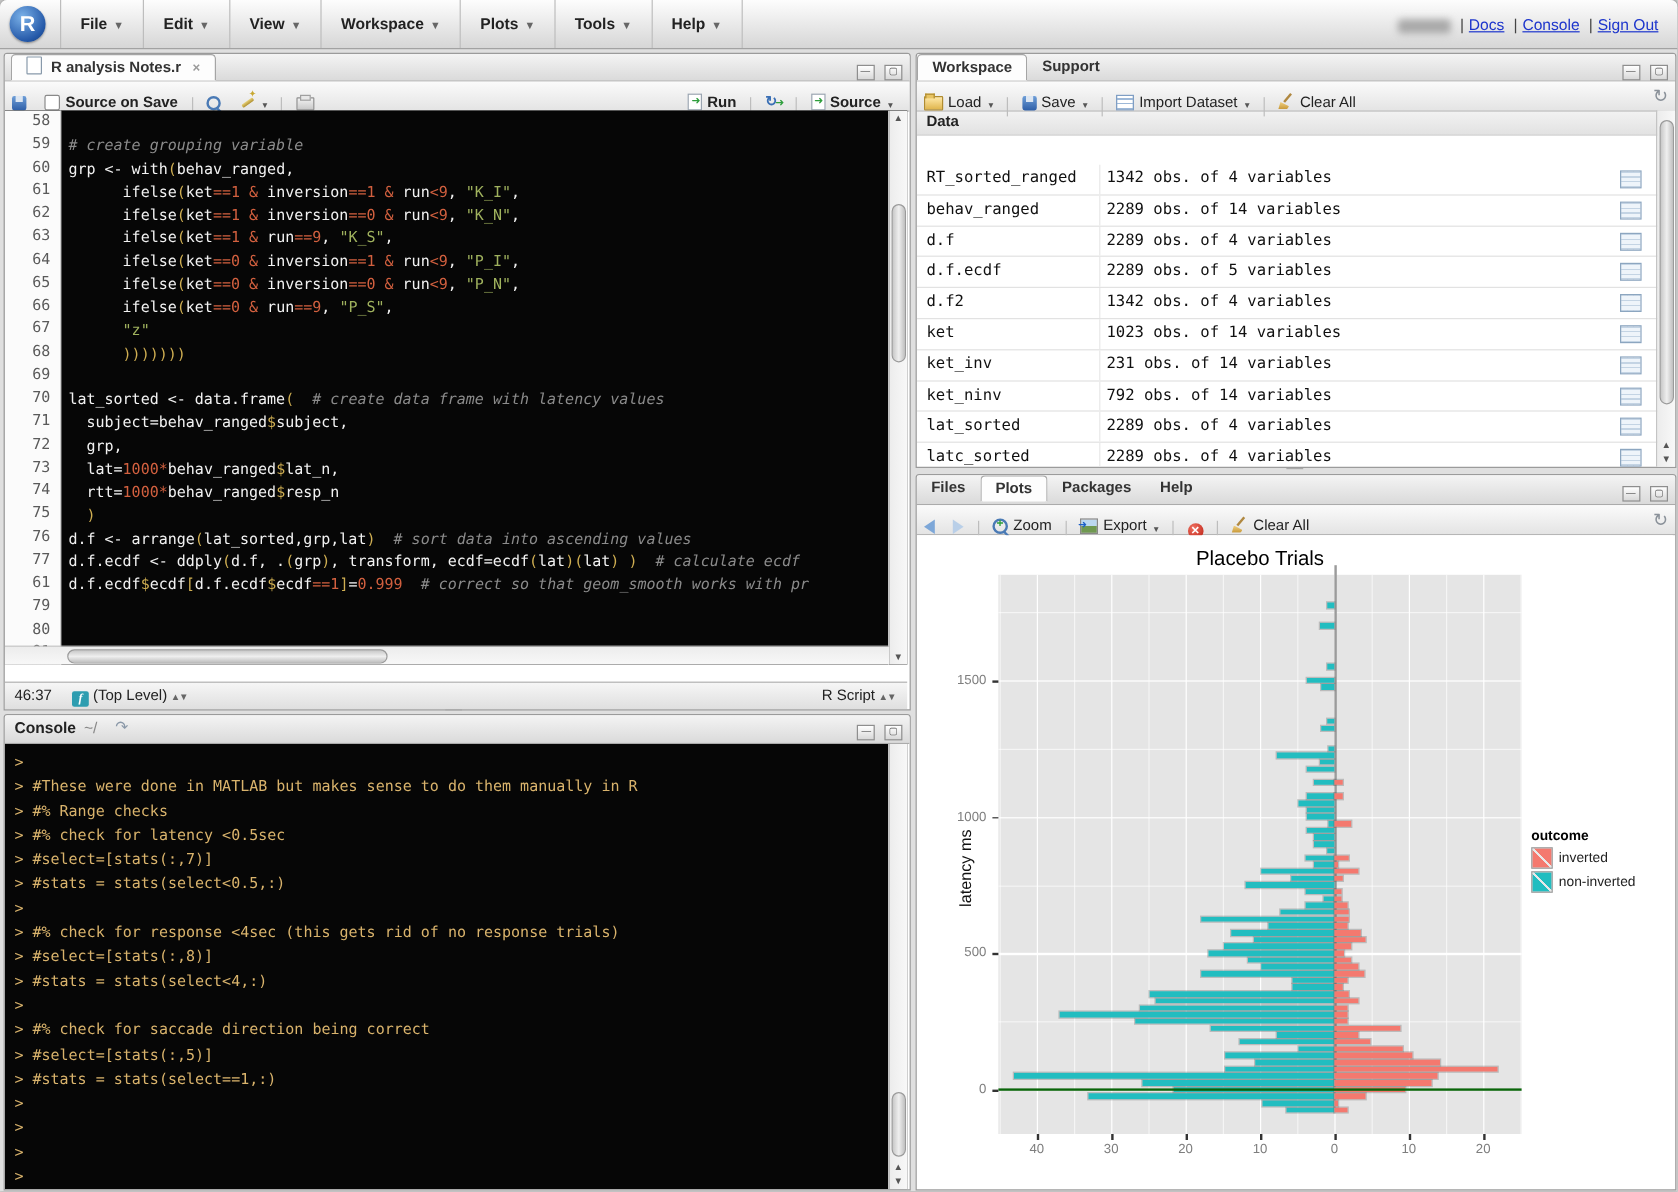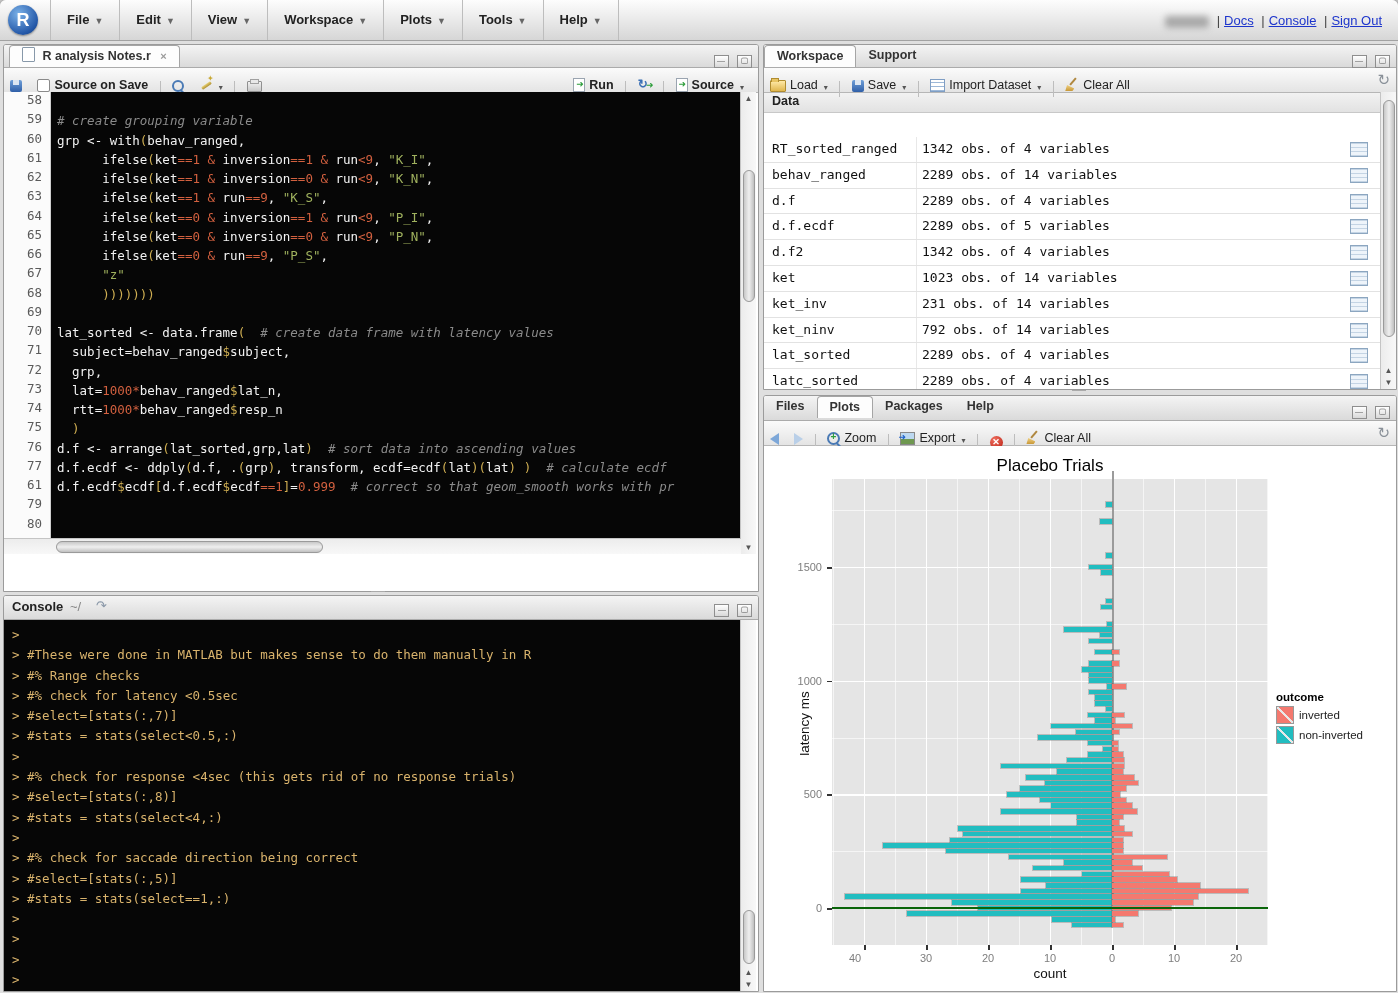--- a/index.html
+++ b/index.html
@@ -239,20 +239,30 @@
       <div id="code-lines"><div class="code-line"></div><div class="code-line"><span class="tk-c"># create grouping variable</span></div><div class="code-line"><span class="tk-p">grp &lt;- with</span><span class="tk-y">(</span><span class="tk-p">behav_ranged,</span></div><div class="code-line"><span class="tk-p">      ifelse</span><span class="tk-y">(</span><span class="tk-p">ket</span><span class="tk-r">==1</span><span class="tk-p"> </span><span class="tk-r">&amp;</span><span class="tk-p"> inversion</span><span class="tk-r">==1</span><span class="tk-p"> </span><span class="tk-r">&amp;</span><span class="tk-p"> run</span><span class="tk-r">&lt;9</span><span class="tk-p">, </span><span class="tk-s">"K_I"</span><span class="tk-p">,</span></div><div class="code-line"><span class="tk-p">      ifelse</span><span class="tk-y">(</span><span class="tk-p">ket</span><span class="tk-r">==1</span><span class="tk-p"> </span><span class="tk-r">&amp;</span><span class="tk-p"> inversion</span><span class="tk-r">==0</span><span class="tk-p"> </span><span class="tk-r">&amp;</span><span class="tk-p"> run</span><span class="tk-r">&lt;9</span><span class="tk-p">, </span><span class="tk-s">"K_N"</span><span class="tk-p">,</span></div><div class="code-line"><span class="tk-p">      ifelse</span><span class="tk-y">(</span><span class="tk-p">ket</span><span class="tk-r">==1</span><span class="tk-p"> </span><span class="tk-r">&amp;</span><span class="tk-p"> run</span><span class="tk-r">==9</span><span class="tk-p">, </span><span class="tk-s">"K_S"</span><span class="tk-p">,</span></div><div class="code-line"><span class="tk-p">      ifelse</span><span class="tk-y">(</span><span class="tk-p">ket</span><span class="tk-r">==0</span><span class="tk-p"> </span><span class="tk-r">&amp;</span><span class="tk-p"> inversion</span><span class="tk-r">==1</span><span class="tk-p"> </span><span class="tk-r">&amp;</span><span class="tk-p"> run</span><span class="tk-r">&lt;9</span><span class="tk-p">, </span><span class="tk-s">"P_I"</span><span class="tk-p">,</span></div><div class="code-line"><span class="tk-p">      ifelse</span><span class="tk-y">(</span><span class="tk-p">ket</span><span class="tk-r">==0</span><span class="tk-p"> </span><span class="tk-r">&amp;</span><span class="tk-p"> inversion</span><span class="tk-r">==0</span><span class="tk-p"> </span><span class="tk-r">&amp;</span><span class="tk-p"> run</span><span class="tk-r">&lt;9</span><span class="tk-p">, </span><span class="tk-s">"P_N"</span><span class="tk-p">,</span></div><div class="code-line"><span class="tk-p">      ifelse</span><span class="tk-y">(</span><span class="tk-p">ket</span><span class="tk-r">==0</span><span class="tk-p"> </span><span class="tk-r">&amp;</span><span class="tk-p"> run</span><span class="tk-r">==9</span><span class="tk-p">, </span><span class="tk-s">"P_S"</span><span class="tk-p">,</span></div><div class="code-line"><span class="tk-p">      </span><span class="tk-s">"z"</span></div><div class="code-line"><span class="tk-p">      </span><span class="tk-y">)))))))</span></div><div class="code-line"></div><div class="code-line"><span class="tk-p">lat_sorted &lt;- data.frame</span><span class="tk-y">(</span><span class="tk-p">  </span><span class="tk-c"># create data frame with latency values</span></div><div class="code-line"><span class="tk-p">  subject=behav_ranged</span><span class="tk-y">$</span><span class="tk-p">subject,</span></div><div class="code-line"><span class="tk-p">  grp,</span></div><div class="code-line"><span class="tk-p">  lat=</span><span class="tk-r">1000*</span><span class="tk-p">behav_ranged</span><span class="tk-y">$</span><span class="tk-p">lat_n,</span></div><div class="code-line"><span class="tk-p">  rtt=</span><span class="tk-r">1000*</span><span class="tk-p">behav_ranged</span><span class="tk-y">$</span><span class="tk-p">resp_n</span></div><div class="code-line"><span class="tk-p">  </span><span class="tk-y">)</span></div><div class="code-line"><span class="tk-p">d.f &lt;- arrange</span><span class="tk-y">(</span><span class="tk-p">lat_sorted,grp,lat</span><span class="tk-y">)</span><span class="tk-p">  </span><span class="tk-c"># sort data into ascending values</span></div><div class="code-line"><span class="tk-p">d.f.ecdf &lt;- ddply</span><span class="tk-y">(</span><span class="tk-p">d.f, .</span><span class="tk-y">(</span><span class="tk-p">grp</span><span class="tk-y">)</span><span class="tk-p">, transform, ecdf=ecdf</span><span class="tk-y">(</span><span class="tk-p">lat</span><span class="tk-y">)(</span><span class="tk-p">lat</span><span class="tk-y">)</span><span class="tk-p"> </span><span class="tk-y">)</span><span class="tk-p">  </span><span class="tk-c"># calculate ecdf</span></div><div class="code-line"><span class="tk-p">d.f.ecdf</span><span class="tk-y">$</span><span class="tk-p">ecdf</span><span class="tk-y">[</span><span class="tk-p">d.f.ecdf</span><span class="tk-y">$</span><span class="tk-p">ecdf</span><span class="tk-r">==1</span><span class="tk-y">]</span><span class="tk-p">=</span><span class="tk-r">0.999</span><span class="tk-p">  </span><span class="tk-c"># correct so that geom_smooth works with pr</span></div><div class="code-line"></div><div class="code-line"></div><div class="code-line"></div></div>
       <div class="vscroll" style="right:0;top:0;height:462px;">
         <span class="sarrow" style="top:2px;">▲</span>
         <div class="vthumb" style="top:78px;height:130px;"></div>
         <span class="sarrow" style="bottom:2px;">▼</span>
       </div>
       <div class="hscroll" style="bottom:0;width:737px;">
         <div class="hthumb" style="left:52px;width:265px;"></div>
       </div>
     </div>
+    <div id="editor-status">
+      <span style="position:absolute;left:8px;top:3px;">46:37</span>
+      <span style="position:absolute;left:56px;top:3px;">
+        <span class="ic ic-fn" style="vertical-align:-2px;">f</span>
+        <span>(Top Level)</span><span class="updown">▲▼</span>
+      </span>
+      <span style="position:absolute;right:10px;top:3px;">
+        <span>R Script</span><span class="updown">▲▼</span>
+      </span>
+    </div>
   </div>
   <div class="grip" style="left:371px;top:591px;"></div>
 
   <div id="console-panel" class="abs panel">
     <div class="console-hdr">
       <span style="position:absolute;left:8px;top:3px;font-weight:bold;color:#222;">Console</span>
       <span style="position:absolute;left:66px;top:3px;color:#888;">~/</span>
       <span class="ic-arrow-curve" style="position:absolute;left:92px;top:2px;">↷</span>
       <span class="winbtns">
         <span class="winbtn">—</span>
@@ -429,21 +439,20 @@
           <div class="gl" style="top: 0px; height: 466px; left: 187px; width: 0.7px; opacity: 0.6;"></div>
           <div class="gl" style="top: 0px; height: 466px; left: 218px; width: 1.4px; opacity: 1;"></div>
           <div class="gl" style="top: 0px; height: 466px; left: 249px; width: 0.7px; opacity: 0.6;"></div>
           <div class="gl" style="top: 0px; height: 466px; left: 280px; width: 1.4px; opacity: 1;"></div>
           <div class="gl" style="top: 0px; height: 466px; left: 311px; width: 0.7px; opacity: 0.6;"></div>
           <div class="gl" style="top: 0px; height: 466px; left: 342px; width: 1.4px; opacity: 1;"></div>
           <div class="gl" style="top: 0px; height: 466px; left: 373px; width: 0.7px; opacity: 0.6;"></div>
           <div class="gl" style="top: 0px; height: 466px; left: 404px; width: 1.4px; opacity: 1;"></div>
           <div class="gl" style="top: 0px; height: 466px; left: 435px; width: 0.7px; opacity: 0.6;"></div>
         </div>
-      <div id="xlab">count</div>
       <div id="ylab">latency ms</div>
       <div id="legend">
         <div class="lt">outcome</div>
       <div class="leg-row">
             <span class="swatch" style="background: linear-gradient(45deg, rgb(244, 121, 111) 45%, rgb(232, 232, 232) 45%, rgb(232, 232, 232) 55%, rgb(244, 121, 111) 55%);"></span>
             <span>inverted</span>
           </div>
           <div class="leg-row">
             <span class="swatch" style="background: linear-gradient(45deg, rgb(34, 189, 192) 45%, rgb(232, 232, 232) 45%, rgb(232, 232, 232) 55%, rgb(34, 189, 192) 55%);"></span>
             <span>non-inverted</span>
@@ -552,21 +561,21 @@
         <div style="position: absolute; left: 68px; top: 461px; width: 436px; height: 2.2px; background: rgb(10, 101, 10);"></div>
         <div class="tick" style="left: 63px; top: 462px; width: 5px; height: 1.5px;"></div>
         <div class="tlab" style="left: 28px; top: 456px; width: 30px; text-align: right;">0</div>
         <div class="tick" style="left: 63px; top: 348.3px; width: 5px; height: 1.5px;"></div>
         <div class="tlab" style="left: 28px; top: 342.3px; width: 30px; text-align: right;">500</div>
         <div class="tick" style="left: 63px; top: 234.7px; width: 5px; height: 1.5px;"></div>
         <div class="tlab" style="left: 28px; top: 228.7px; width: 30px; text-align: right;">1000</div>
         <div class="tick" style="left: 63px; top: 121px; width: 5px; height: 1.5px;"></div>
         <div class="tlab" style="left: 28px; top: 115px; width: 30px; text-align: right;">1500</div>
         <div class="tick" style="left: 100px; top: 499px; width: 1.5px; height: 5px;"></div>
-        <div class="tlab" style="left: 85px; top: 506px; width: 30px; ">40</div>
+        <div class="tlab" style="left: 85px; top: 506px; width: 30px; text-align: center;">40</div>
         <div class="tick" style="left: 162px; top: 499px; width: 1.5px; height: 5px;"></div>
         <div class="tlab" style="left: 147px; top: 506px; width: 30px; text-align: center;">30</div>
         <div class="tick" style="left: 224px; top: 499px; width: 1.5px; height: 5px;"></div>
         <div class="tlab" style="left: 209px; top: 506px; width: 30px; text-align: center;">20</div>
         <div class="tick" style="left: 286px; top: 499px; width: 1.5px; height: 5px;"></div>
         <div class="tlab" style="left: 271px; top: 506px; width: 30px; text-align: center;">10</div>
         <div class="tick" style="left: 348px; top: 499px; width: 1.5px; height: 5px;"></div>
         <div class="tlab" style="left: 333px; top: 506px; width: 30px; text-align: center;">0</div>
         <div class="tick" style="left: 410px; top: 499px; width: 1.5px; height: 5px;"></div>
         <div class="tlab" style="left: 395px; top: 506px; width: 30px; text-align: center;">10</div>

